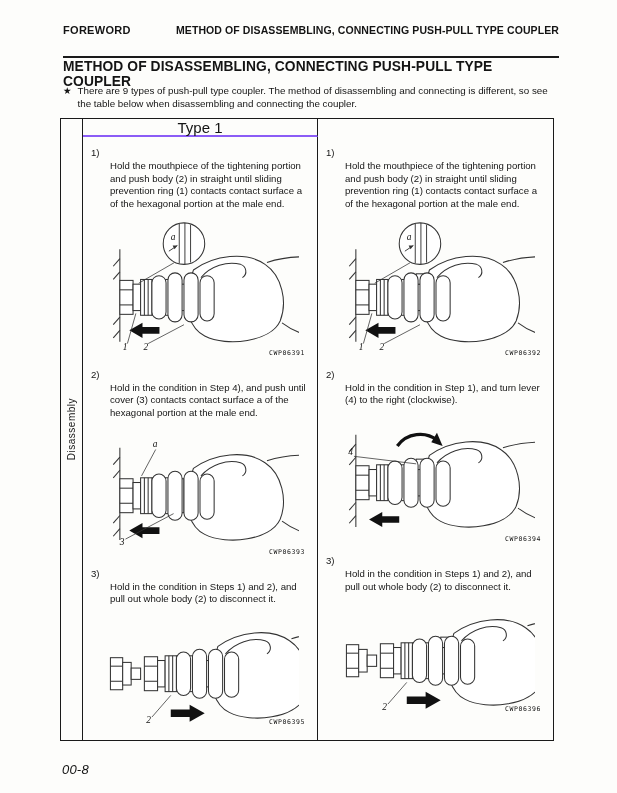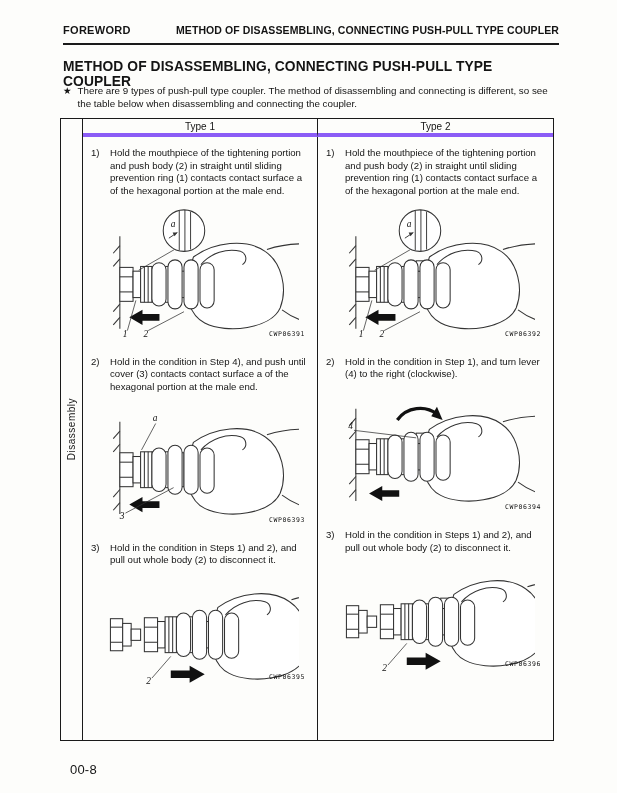--- a/index.html
+++ b/index.html
@@ -5,21 +5,21 @@
   html,body { margin:0; padding:0; background:#e8e8e4; }
   .page {
     width:617px; height:793px; background:#fdfdfb; position:relative;
     font-family:"Liberation Sans", sans-serif; color:#141414;
     margin:0 auto; box-sizing:border-box; overflow:hidden;
   }
   
   .running-header {
     position:absolute; top:24px; left:63px; right:58px;
     display:flex; justify-content:space-between; align-items:flex-end;
-    border-bottom:2px solid #1a1a1a; padding-bottom:7px;
+    border-bottom:2px solid #1a1a1a; padding-bottom:20px;
   }
   .rh-left { font-weight:bold; font-size:11px; letter-spacing:.3px; }
   .rh-right { font-weight:bold; font-size:10.5px; letter-spacing:.1px; }
 
   .doc-title {
     position:absolute; top:59px; left:63px; right:56px;
     font-weight:bold; font-size:13.8px; letter-spacing:.1px;
   }
   .note {
     position:absolute; top:85px; left:63px; right:56px;
@@ -36,47 +36,47 @@
   .side-cell {
     grid-column:1; grid-row:1 / 3; border-right:1px solid #1a1a1a;
     display:flex; align-items:center; justify-content:center;
   }
   .side-label {
     writing-mode:vertical-rl; transform:rotate(180deg);
     font-size:10px; letter-spacing:.5px;
   }
   .head-cell {
     display:flex; align-items:center; justify-content:center;
-    border-bottom:4px solid #8b5cf6; font-size:10px;
+    border-bottom:2px solid #8b5cf6; font-size:15px;
   }
   .head-c1 { grid-column:2; grid-row:1; border-right:1px solid #1a1a1a; }
   .head-c2 { grid-column:3; grid-row:1; }
   .body-cell { padding:5px 7px; overflow:hidden; box-sizing:border-box; }
   .body-c1 { grid-column:2; grid-row:2; border-right:1px solid #1a1a1a; }
   .body-c2 { grid-column:3; grid-row:2; }
 
   .step { display:flex; gap:4px; font-size:9.6px; line-height:1.32; margin:5px 1px 3px; }
   .step-num { flex:0 0 15px; }
-  .step-body { flex:1; }
+  .step-body { flex:1;margin-top:13px; }
 
   .fig-wrap { position:relative; margin:3px 0 9px; display:flex; align-items:center; justify-content:center; }
   .fh1 { height:146px; }
   .fh2 { height:136px; }
   .fh3 { height:120px; }
   .fig { width:198px; height:100%; }
   .fig-code {
-    position:absolute; right:5px; bottom:9px;
+    position:absolute; right:5px; bottom:3px;
     font-family:"DejaVu Sans Mono", monospace; font-size:6.5px; letter-spacing:.6px;
   }
 
   .lab { font:italic 10px "Liberation Serif", serif; fill:#111; }
   .ln { stroke:#333; stroke-width:.8; fill:none; }
 
   .page-number {
-    position:absolute; left:70px; bottom:16px; font-size:13px; letter-spacing:.2px;
+    position:absolute; left:62px; bottom:16px; font-size:13px; letter-spacing:.2px;font-style:italic;
   }
 </style>
 </head>
 <body>
 
 <svg width="0" height="0" style="position:absolute" aria-hidden="true">
   <defs>
     <g id="sym-wall" stroke="#333" stroke-width="1.1" fill="none">
       <line x1="20" y1="14" x2="20" y2="112"></line>
       <line x1="20" y1="24" x2="13" y2="32"></line>
@@ -142,21 +142,20 @@
   <div class="note">
     <span class="star">★</span>
     <span>There are 9 types of push-pull type coupler.  The method of disassembling and connecting is different, so see the table below when disassembling and connecting the coupler.</span>
   </div>
 
   <div class="coupler-table">
     <div class="side-cell">
       <span class="side-label">Disassembly</span>
     </div>
     <div class="head-cell head-c1">Type 1</div>
-    <div class="head-cell head-c2">Type 2</div>
 
     <div class="body-cell body-c1">
 
       <div class="step">
         <span class="step-num">1)</span>
         <span class="step-body">Hold the mouthpiece of the tightening portion and push body (2) in straight until sliding prevention ring (1) contacts contact surface a of the hexagonal portion at the male end.</span>
       </div>
       <div class="fig-wrap fh1">
         <svg class="fig" viewBox="0 0 210 140">
           <g transform="translate(0,16)">

